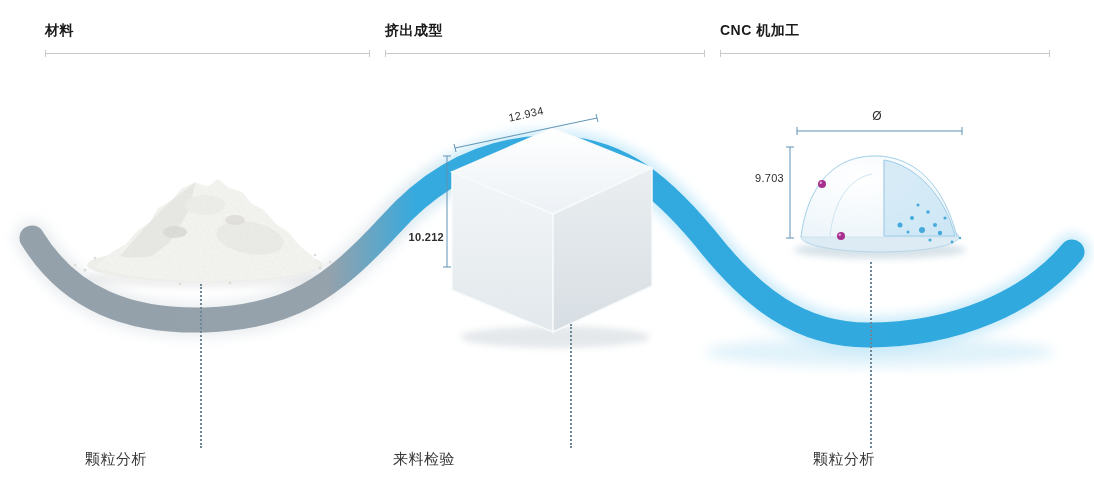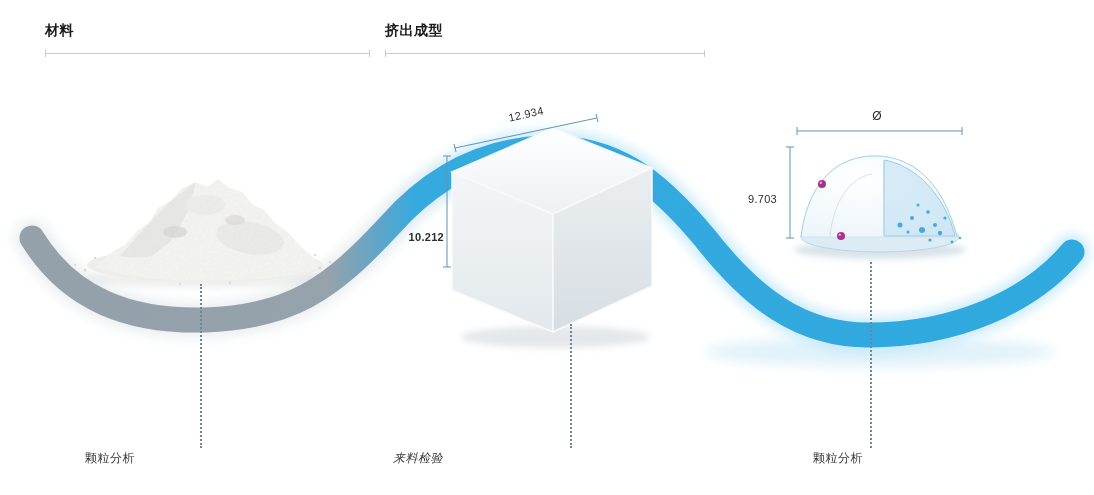--- a/index.html
+++ b/index.html
@@ -25,30 +25,30 @@
   }
   .rule::before{left:0;}
   .rule::after{right:0;}
   
   .leader{
     position:absolute;width:0;
     border-left:2px dotted #6e8796;
   }
   .callout-label{
     position:absolute;top:450px;
-    font-size:12px;color:#3a3a3a;letter-spacing:.5px;
+    font-size:15px;color:#3a3a3a;letter-spacing:.5px;
   }
   
   .dim{
     position:absolute;font-size:11px;color:#2d2d2d;letter-spacing:.3px;
   }
   .dim-cube-width{left:496px;top:108px;width:60px;text-align:center;transform:rotate(-12.5deg);}
   .dim-cube-height{left:404px;top:231px;width:40px;text-align:right;font-weight:bold;}
   .dim-dome-diameter{left:862px;top:109px;width:30px;text-align:center;font-size:12px;}
-  .dim-dome-height{left:748px;top:193px;width:36px;text-align:left;}
+  .dim-dome-height{left:748px;top:172px;width:36px;text-align:right;}
 </style>
 </head>
 <body>
 
 <div class="stage">
 
   <svg width="1094" height="495" viewBox="0 0 1094 495">
     <defs>
       <linearGradient id="ribbonGrad" x1="0" y1="0" x2="1094" y2="0" gradientUnits="userSpaceOnUse">
         <stop offset="0" stop-color="#7e8d99" stop-opacity="0.8"></stop>
@@ -185,27 +185,31 @@
   </svg>
 
   <div class="header" style="left:45px;width:325px;">
     <span class="htitle">材料</span>
     <div class="rule"></div>
   </div>
   <div class="header" style="left:385px;width:320px;">
     <span class="htitle">挤出成型</span>
     <div class="rule"></div>
   </div>
+  <div class="header" style="left:720px;width:330px;">
+    <span class="htitle">CNC 机加工</span>
+    <div class="rule"></div>
+  </div>
 
   <span class="dim dim-cube-width">12.934</span>
   <span class="dim dim-cube-height">10.212</span>
   <span class="dim dim-dome-diameter">Ø</span>
   <span class="dim dim-dome-height">9.703</span>
 
   <div class="leader" style="left:200px;top:284px;height:164px;"></div>
   <div class="leader" style="left:570px;top:324px;height:124px;"></div>
   <div class="leader" style="left:870px;top:262px;height:186px;"></div>
 
   <span class="callout-label" style="left:85px;">颗粒分析</span>
-  <span class="callout-label" style="left:393px;font-style:italic;">来料检验</span>
+  <span class="callout-label" style="left:393px;">来料检验</span>
   <span class="callout-label" style="left:813px;">颗粒分析</span>
 
 </div>
 
 </body></html>

